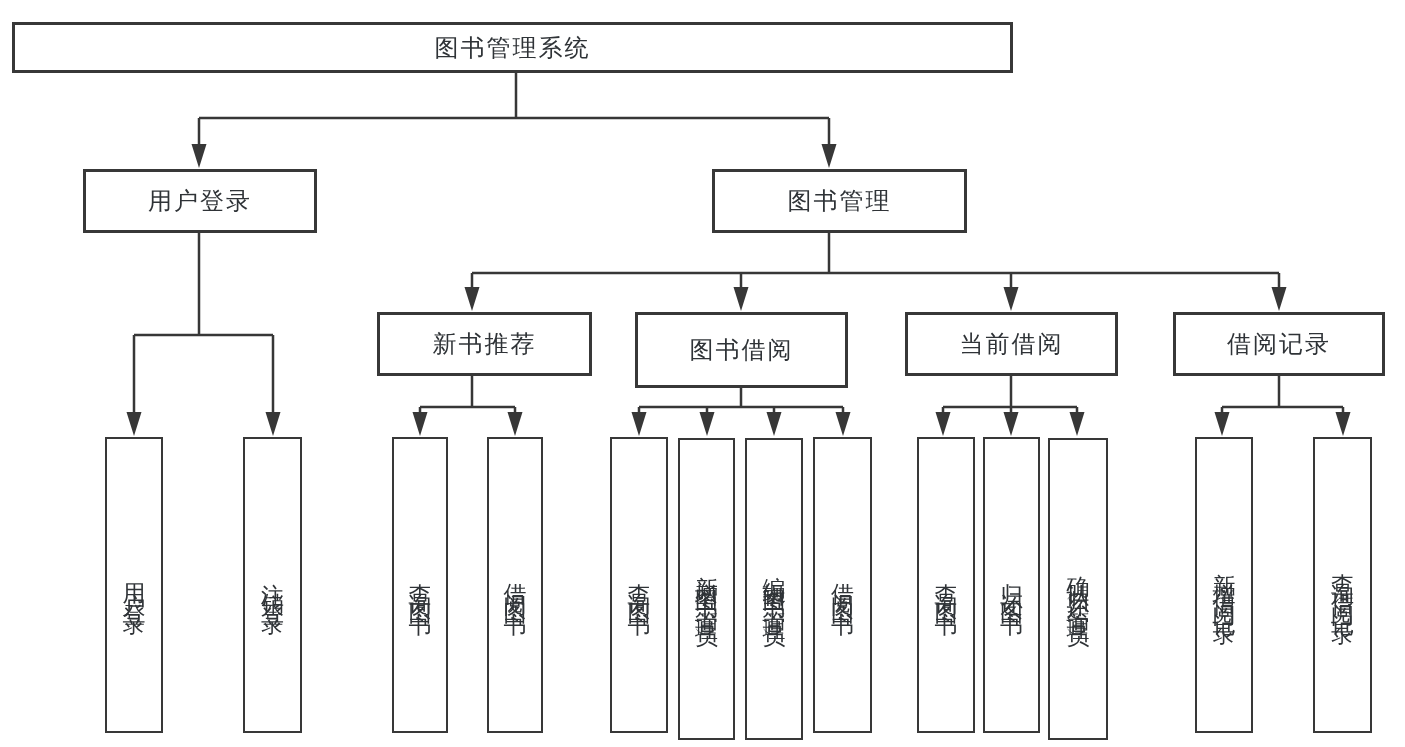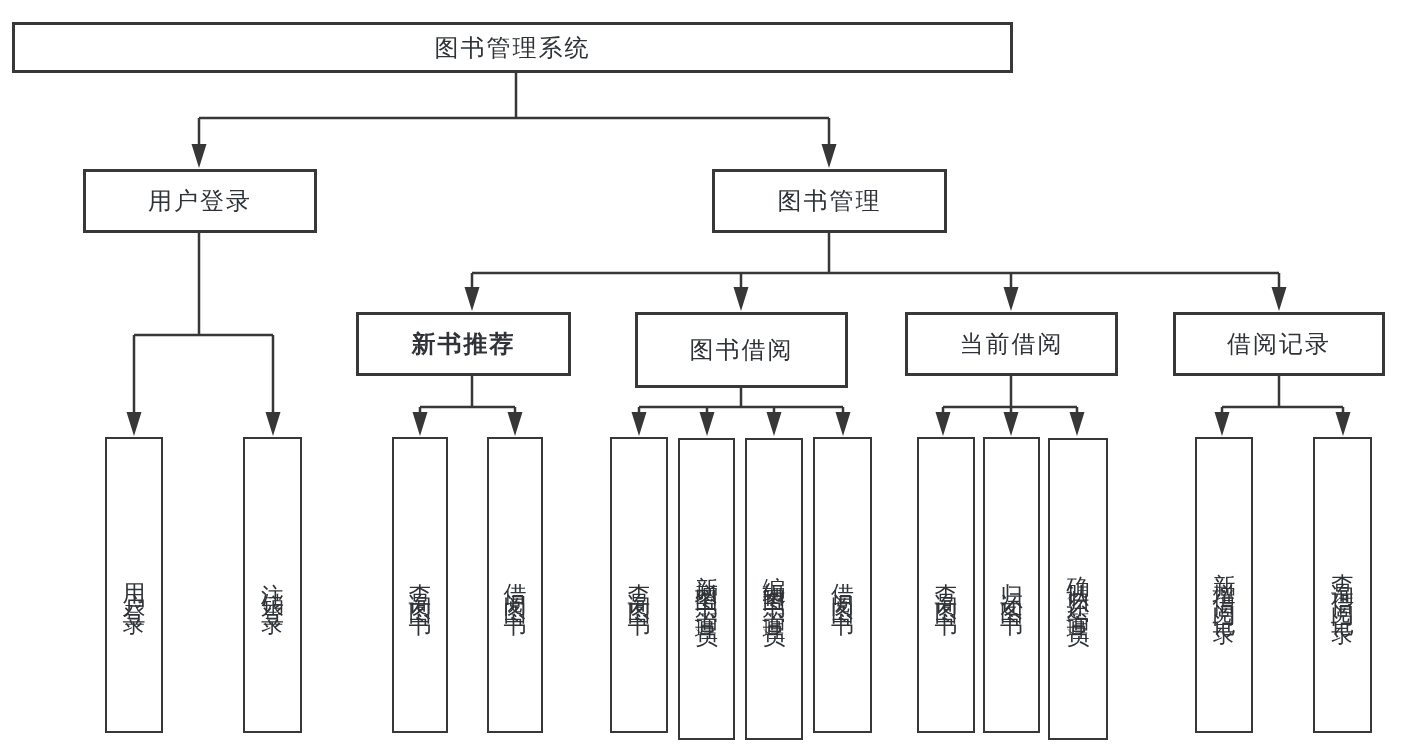--- a/index.html
+++ b/index.html
@@ -9,22 +9,22 @@
     overflow:hidden;color:#2f3337;
   }
   .connector-layer{position:absolute;left:0;top:0;width:1405px;height:747px;z-index:0;}
   .node{
     position:absolute;background:#ffffff;border:3px solid #383838;box-sizing:border-box;
     display:flex;align-items:center;justify-content:center;z-index:1;
   }
   .h-node span{font-size:24px;letter-spacing:2px;color:#2f3337;white-space:nowrap;}
   .n-root{left:12px;top:22px;width:1001px;height:51px;}
   .n-ul{left:83px;top:169px;width:234px;height:64px;}
-  .n-bm{left:712px;top:169px;width:235px;height:64px;}
-  .n-nbr{left:356px;top:312px;width:215px;height:64px;font-weight:bold;}
+  .n-bm{left:712px;top:169px;width:255px;height:64px;}
+  .n-nbr{left:377px;top:312px;width:215px;height:64px;}
   .n-bb{left:635px;top:312px;width:213px;height:76px;}
   .n-cb{left:905px;top:312px;width:213px;height:64px;}
   .n-br{left:1173px;top:312px;width:212px;height:64px;}
   .leaf{
     position:absolute;top:437px;height:296px;width:58px;border-width:2.5px;
   }
   .leaf span{
     writing-mode:vertical-rl;text-orientation:mixed;
     font-size:23px;letter-spacing:10px;color:#2f3337;line-height:1;
   }

